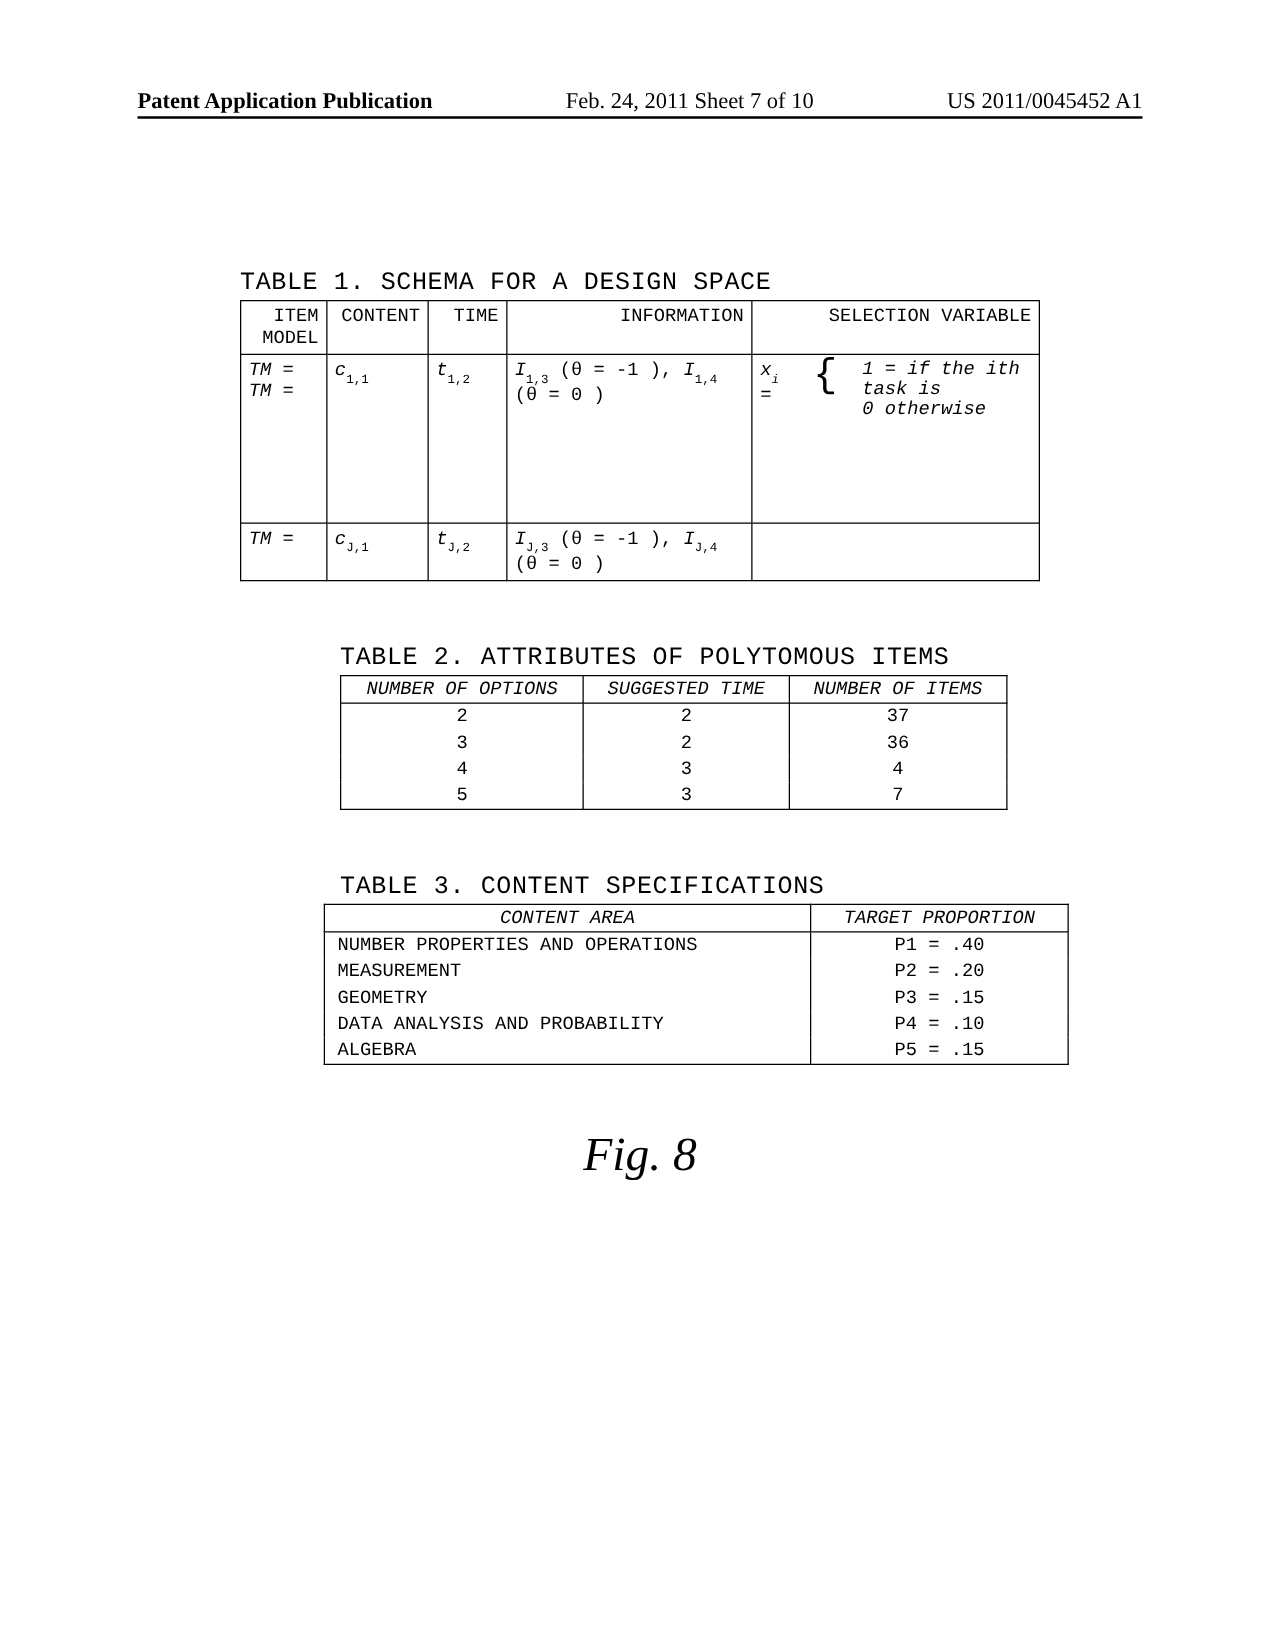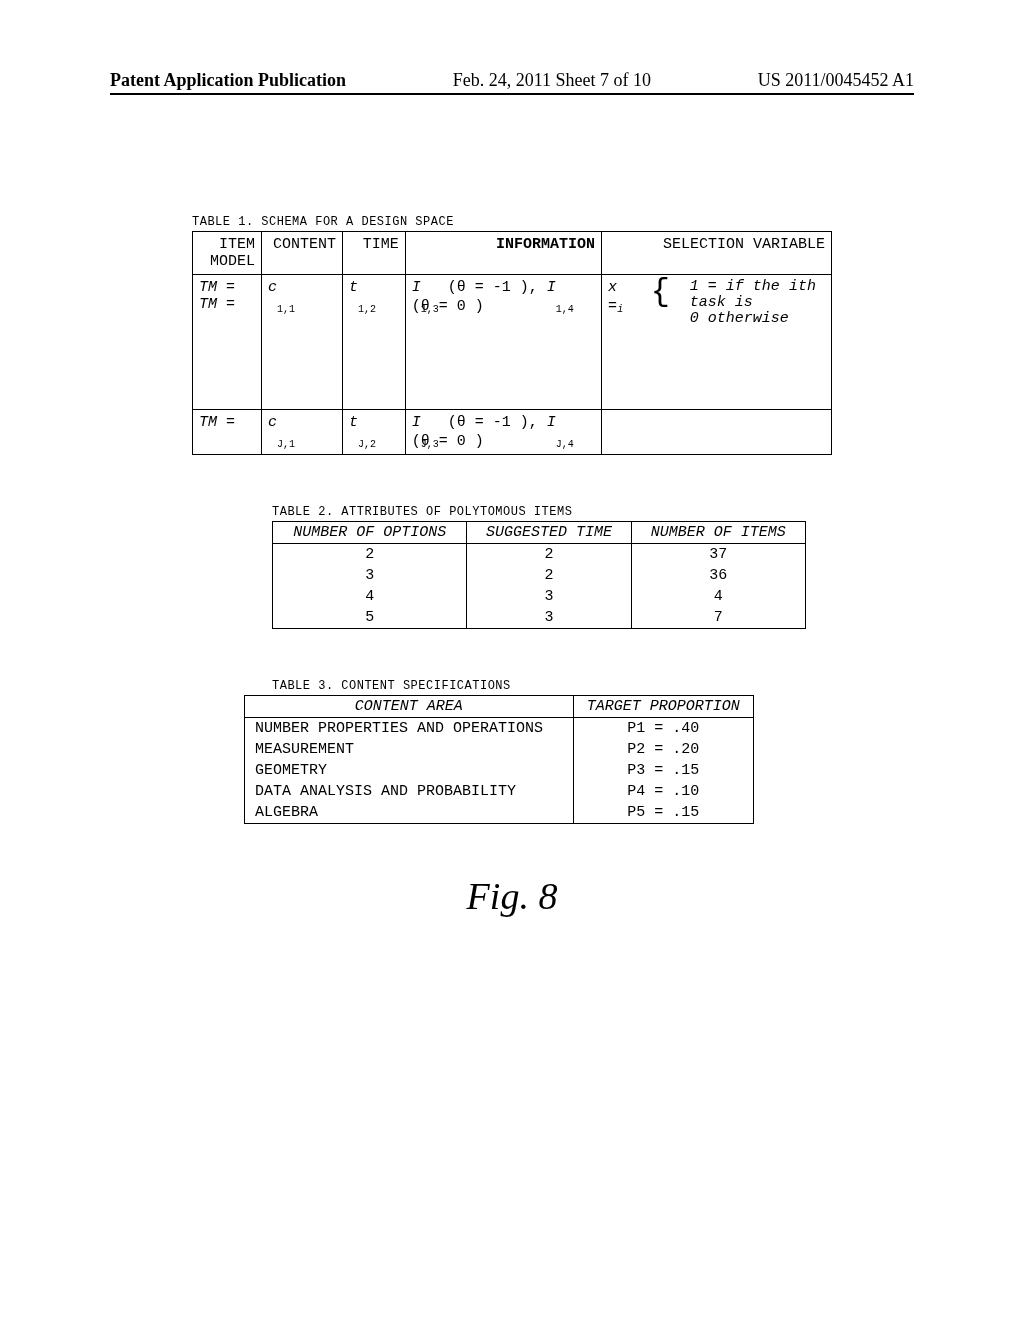--- a/index.html
+++ b/index.html
@@ -30,21 +30,21 @@
   .header-mid  { font-weight: normal; }
   .header-right{ font-weight: normal; }
 
   .content-block {
     width: 640px;
     margin: 0 auto;
   }
 
   .tbl-caption {
     font-family: "Courier New", monospace;
-    font-size: 12px;
+    font-size: 20px;
     margin-bottom: 2px;
     letter-spacing: 0.5px;
   }
 
   table {
     border-collapse: collapse;
     margin-bottom: 50px;
     font-family: "Courier New", monospace;
     font-size: 15px;
   }
@@ -53,28 +53,28 @@
   table.t1 th, table.t1 td {
     border: 1.5px solid #000;
     padding: 4px 6px;
     vertical-align: top;
     text-align: left;
   }
   table.t1 th { text-align: right; font-weight: normal; font-style: normal; }
   .t1 .col-im   { width: 60px; }
   .t1 .col-cont { width: 70px; }
   .t1 .col-time { width: 55px; }
-  .t1 .col-info { width: 215px; font-weight: bold; }
+  .t1 .col-info { width: 215px; }
   .t1 .col-sel  { width: 240px; }
 
   .t1 .tall { height: 135px; }
   .t1 .twoitem {
     display:flex; flex-direction:column; justify-content:space-between; height:100%;
   }
-  .sub { font-size: 10px; vertical-align: sub; position: relative; top: 17px;}
+  .sub { font-size: 10px; vertical-align: sub; position: relative; top: 2px;}
 
   .brace-wrap {
     display:flex; align-items:flex-start; gap:20px;
   }
   .brace {
     font-size: 32px;
     line-height: 26px;
   }
   .brace-lines div { line-height: 16px; font-style: italic;}
 
@@ -82,21 +82,21 @@
   table.t2 th, table.t2 td {
     border-left: 1.5px solid #000;
     border-right: 1.5px solid #000;
     padding: 2px 10px;
     text-align: center;
   }
   table.t2 tr.hdr th { border-top:1.5px solid #000; border-bottom:1.5px solid #000; font-style: italic; font-weight:normal;}
   table.t2 tr.last td { border-bottom:1.5px solid #000; }
   .t2-cap { margin-left: 80px; }
 
-  table.t3 { width: 510px; margin-left: 52px;}
+  table.t3 { width: 596px; margin-left: 67px;}
   table.t3 th, table.t3 td {
     border-left: 1.5px solid #000;
     border-right: 1.5px solid #000;
     padding: 2px 10px;
   }
   table.t3 tr.hdr th { border-top:1.5px solid #000; border-bottom:1.5px solid #000; font-style: italic; font-weight:normal; text-align:center;}
   table.t3 tr.last td { border-bottom:1.5px solid #000; }
   table.t3 td.area { text-align:left; }
   table.t3 td.prop { text-align:center; }
   .t3-cap { margin-left: 80px; }

